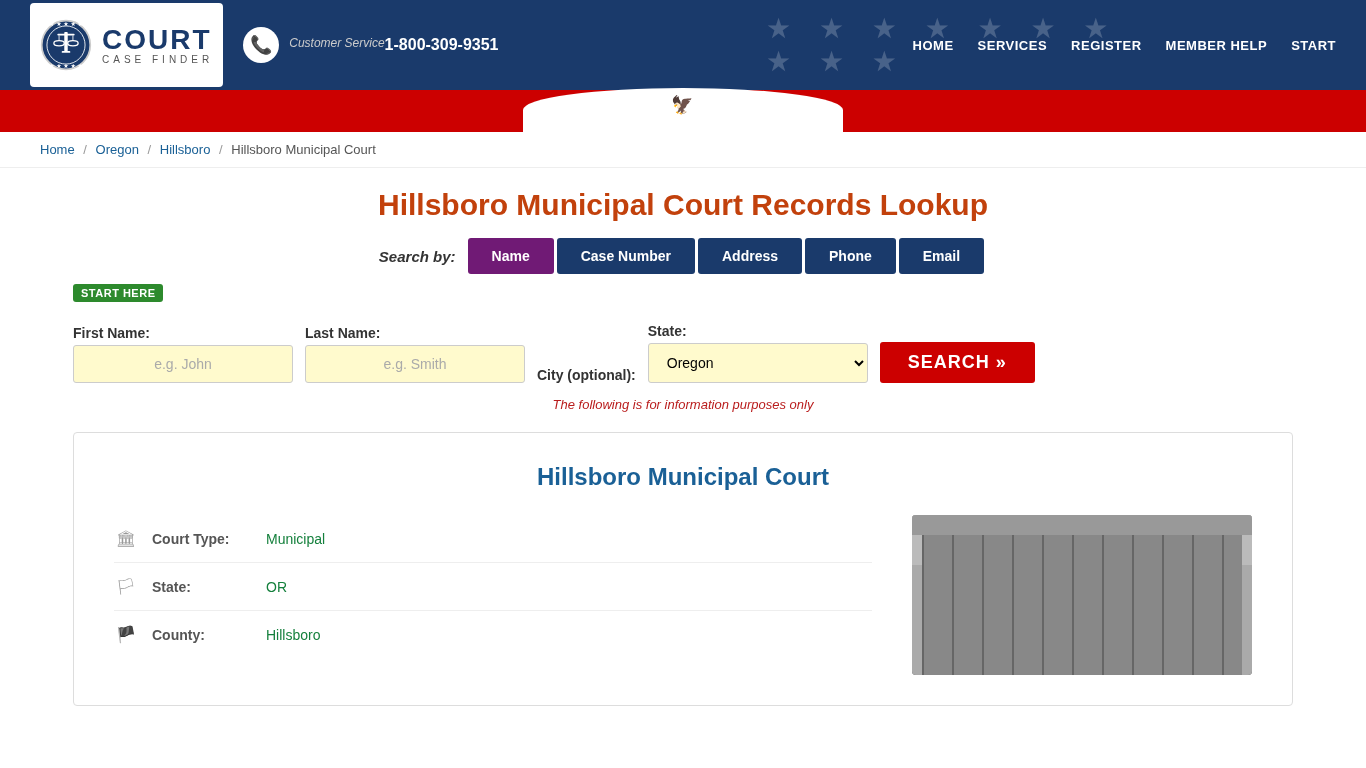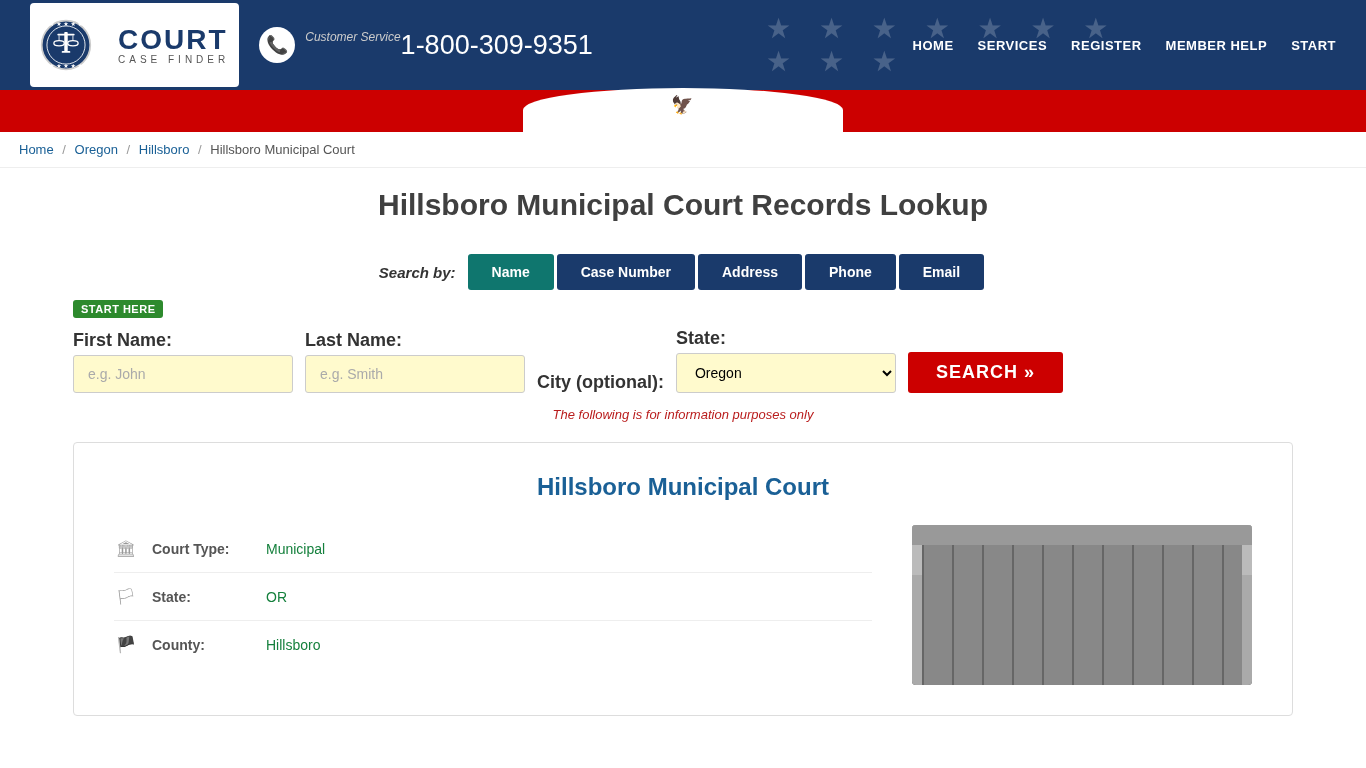--- a/index.html
+++ b/index.html
@@ -19,21 +19,21 @@
       display: flex;
       align-items: center;
       gap: 20px;
     }
     .logo-box {
       background: #fff;
       border-radius: 4px;
       padding: 16px 10px;
       display: flex;
       align-items: center;
-      gap: 26px;
+      gap: 10px;
     }
     .logo-emblem {
       width: 52px;
       height: 52px;
     }
     .logo-text {
       display: flex;
       flex-direction: column;
     }
     .logo-title {
@@ -61,21 +61,21 @@
       background: #fff;
       border-radius: 50%;
       display: flex;
       align-items: center;
       justify-content: center;
       color: #1a3a6b;
       font-size: 18px;
     }
     .cs-text { display: flex; flex-direction: row; }
     .cs-label { font-size: 12px; font-style: italic; color: #ccc; }
-    .cs-phone { font-size: 27px; font-weight: normal; color: #fff; }
+    .cs-phone { font-size: 16px; font-weight: bold; color: #fff; }
 
     
     .header-stars {
       position: absolute;
       right: 200px;
       top: 0;
       width: 400px;
       height: 90px;
       opacity: 0.2;
       display: flex;
@@ -95,21 +95,21 @@
       color: #fff;
       text-decoration: none;
       font-size: 13px;
       font-weight: bold;
       letter-spacing: 0.5px;
       cursor: pointer;
     }
 
     
     .breadcrumb {
-      padding: 10px 19px;
+      padding: 10px 40px;
       font-size: 13px;
       border-bottom: 1px solid #eee;
     }
     .breadcrumb a {
       color: #1a6096;
       text-decoration: none;
     }
     .breadcrumb .sep { color: #999; margin: 0 5px; }
     .breadcrumb .current { color: #555; }
 
@@ -117,22 +117,22 @@
     .main-content {
       max-width: 1280px;
       margin: 0 auto;
       padding: 20px 30px;
     }
 
     .page-title {
       text-align: center;
       font-size: 30px;
       font-weight: bold;
-      color: #404040;
-      margin-bottom: 32px;
+      color: #c2410c;
+      margin-bottom: 16px;
     }
 
     
     .search-by-row {
       display: flex;
       align-items: center;
       justify-content: center;
       gap: 0;
       margin-bottom: 10px;
     }
@@ -146,60 +146,61 @@
     .tab-btn {
       padding: 10px 24px;
       font-size: 14px;
       font-weight: bold;
       color: #fff;
       border: none;
       cursor: pointer;
       margin-right: 3px;
       border-radius: 3px;
     }
-    .tab-btn.active { background: #0f766e; }
+    .tab-btn.active { background: #701a75; }
     .tab-btn.inactive { background: #1a3a6b; }
 
     
     .start-here {
       display: inline-block;
       background: #2d8a2d;
       color: #fff;
       font-size: 11px;
       font-weight: bold;
       padding: 3px 8px;
       border-radius: 3px;
-      margin-bottom: 4px;
+      margin-bottom: 15px;
       letter-spacing: 0.5px;
     }
 
     
     .search-form {
       display: flex;
       align-items: flex-end;
       gap: 12px;
       margin-bottom: 10px;
     }
     .form-group {
       display: flex;
       flex-direction: column;
       gap: 4px;
     }
     .form-label {
-      font-size: 18px;
+      font-size: 14px;
       font-weight: bold;
       color: #333;
     }
     .form-input {
       padding: 10px 14px;
       font-size: 14px;
       border: 1px solid #ccc;
       border-radius: 3px;
       background: #fffacd;
       width: 220px;
+      text-align: center;
     }
     .form-input::placeholder { color: #aaa; }
     .form-select {
       padding: 10px 14px;
       font-size: 14px;
       border: 1px solid #ccc;
       border-radius: 3px;
       background: #fffacd;
       width: 220px;
       appearance: auto;

